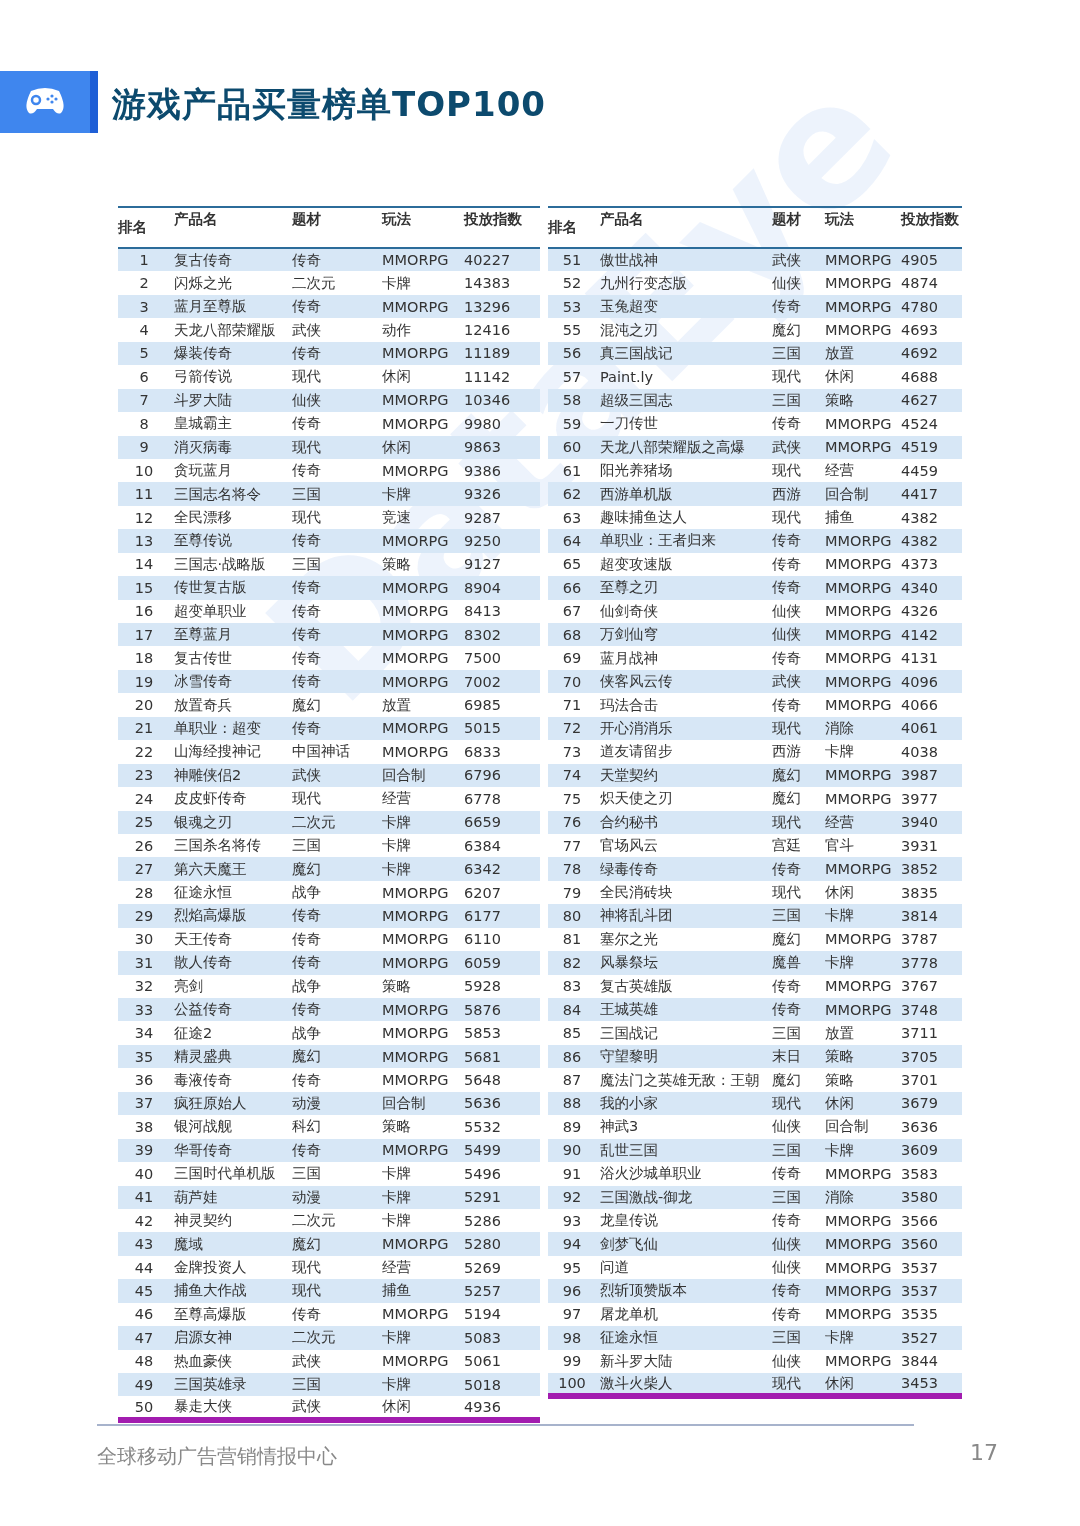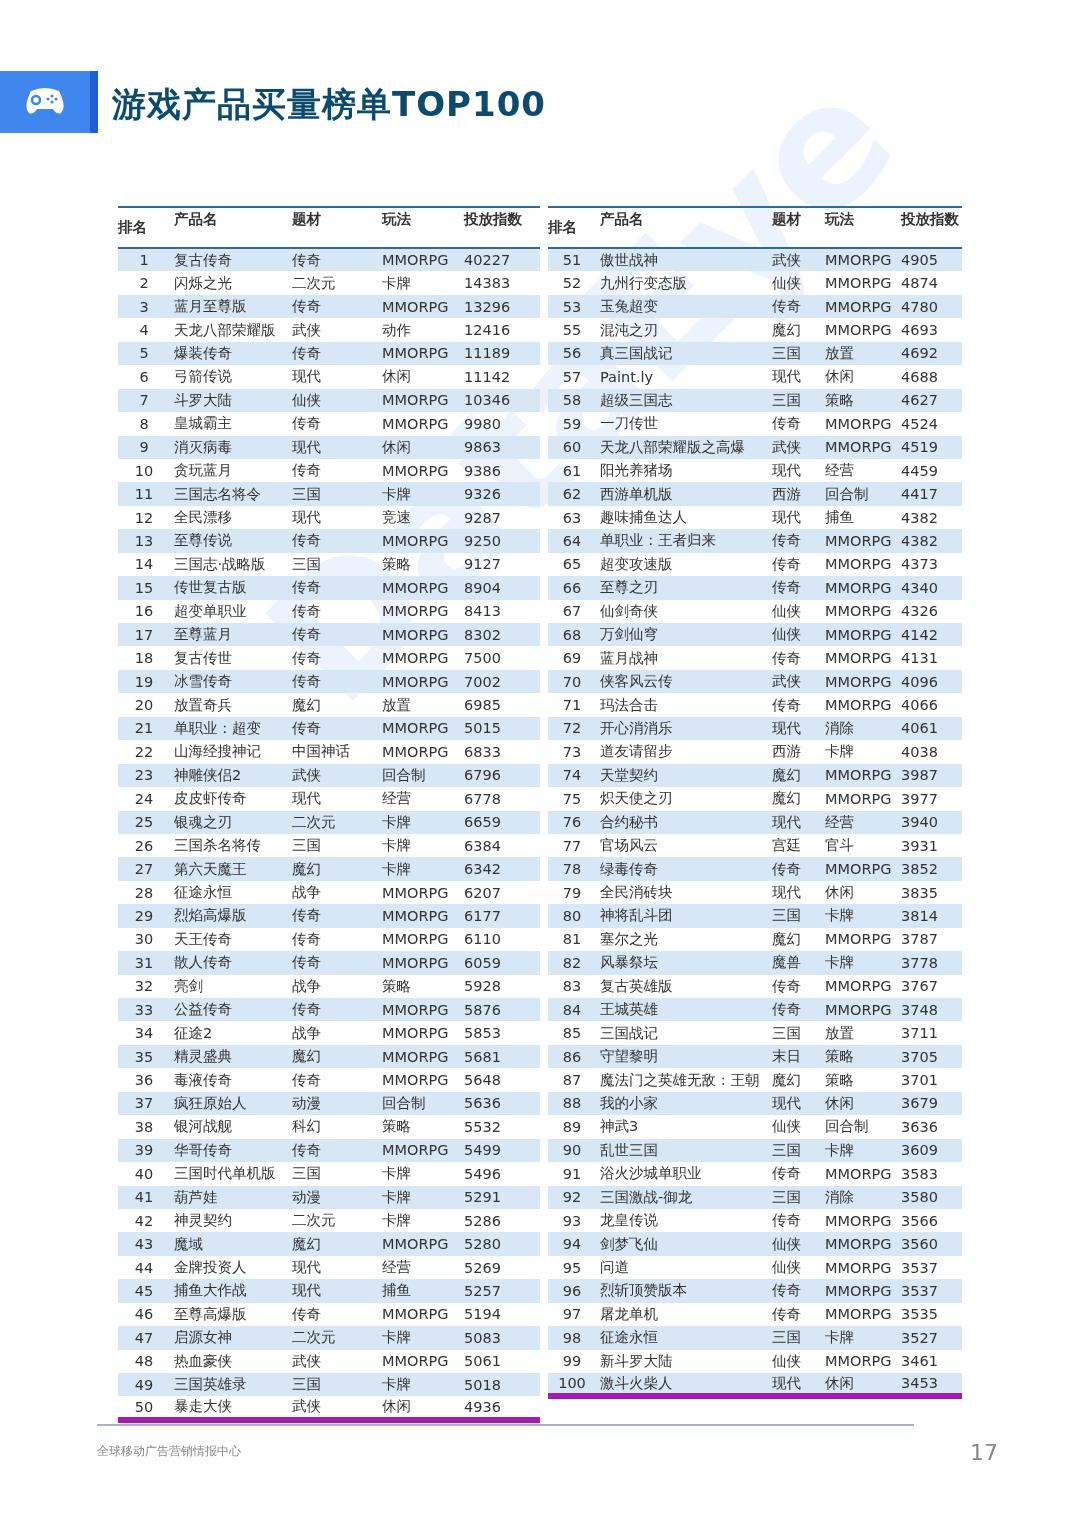--- a/index.html
+++ b/index.html
@@ -34,21 +34,21 @@
   table.rank tbody tr { height: 23.45px; }
   table.rank tbody tr:nth-child(odd) { background: #d7e7f6; }
   table.rank tbody tr:last-child { border-bottom: 6px solid #a21caf; }
   table.rank td { padding: 0 0 0 4px; white-space: nowrap; }
   table.rank td.rank-cell { text-align: center; padding: 0; }
   table.rank th.rank-h { text-align: left; padding: 0; }
   .footer-line {
     position: absolute; left: 97px; top: 1424px; width: 817px; height: 2px; background: #a7b3cc;
   }
   .footer-text {
-    position: absolute; left: 97px; top: 1443px; font-size: 12px; color: #888; text-align: right;
+    position: absolute; left: 97px; top: 1443px; font-size: 20px; color: #888; text-align: right;
   }
   .page-num {
     position: absolute; right: 82px; top: 1440px; font-size: 22px; color: #888;
   }
 </style>
 </head>
 <body>
 
 <div class="header-icon-box">
   <span>
@@ -782,21 +782,21 @@
         <td>征途永恒</td>
         <td>三国</td>
         <td>卡牌</td>
         <td>3527</td>
       </tr>
       <tr>
         <td class="rank-cell">99</td>
         <td>新斗罗大陆</td>
         <td>仙侠</td>
         <td>MMORPG</td>
-        <td>3461</td>
+        <td>3844</td>
       </tr>
       <tr>
         <td class="rank-cell">100</td>
         <td>激斗火柴人</td>
         <td>现代</td>
         <td>休闲</td>
         <td>3453</td>
       </tr>
     </tbody>
 </table>

